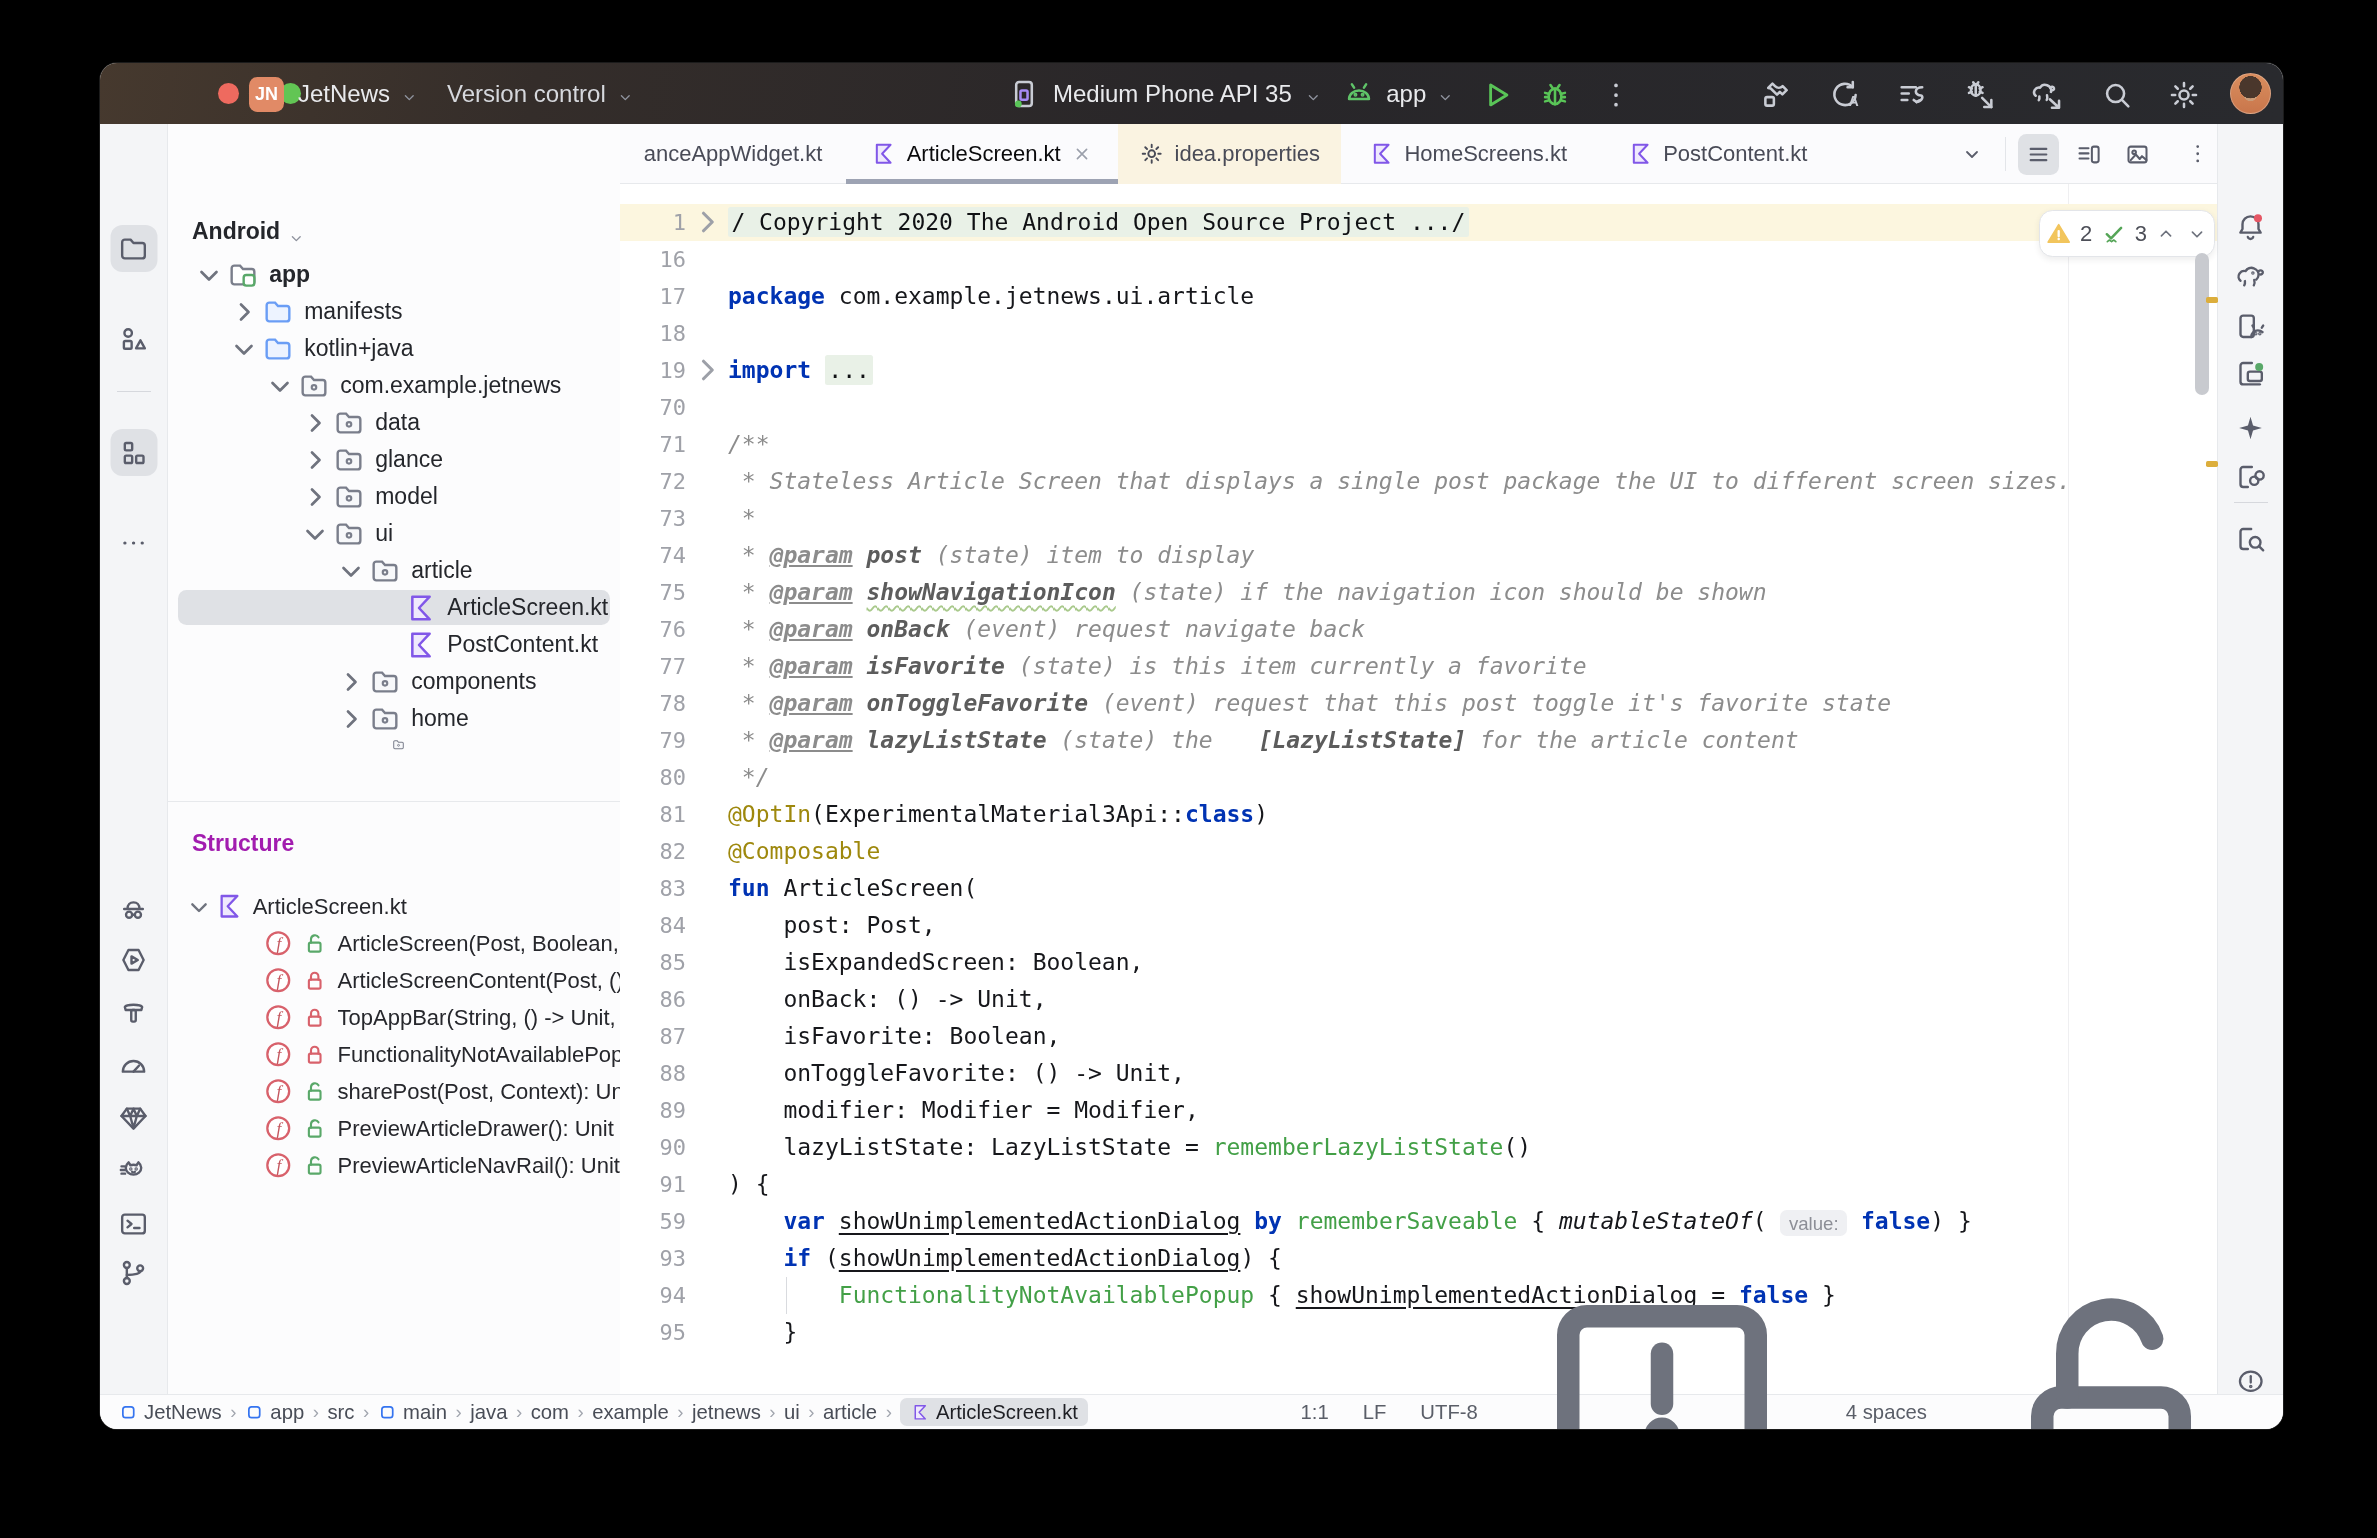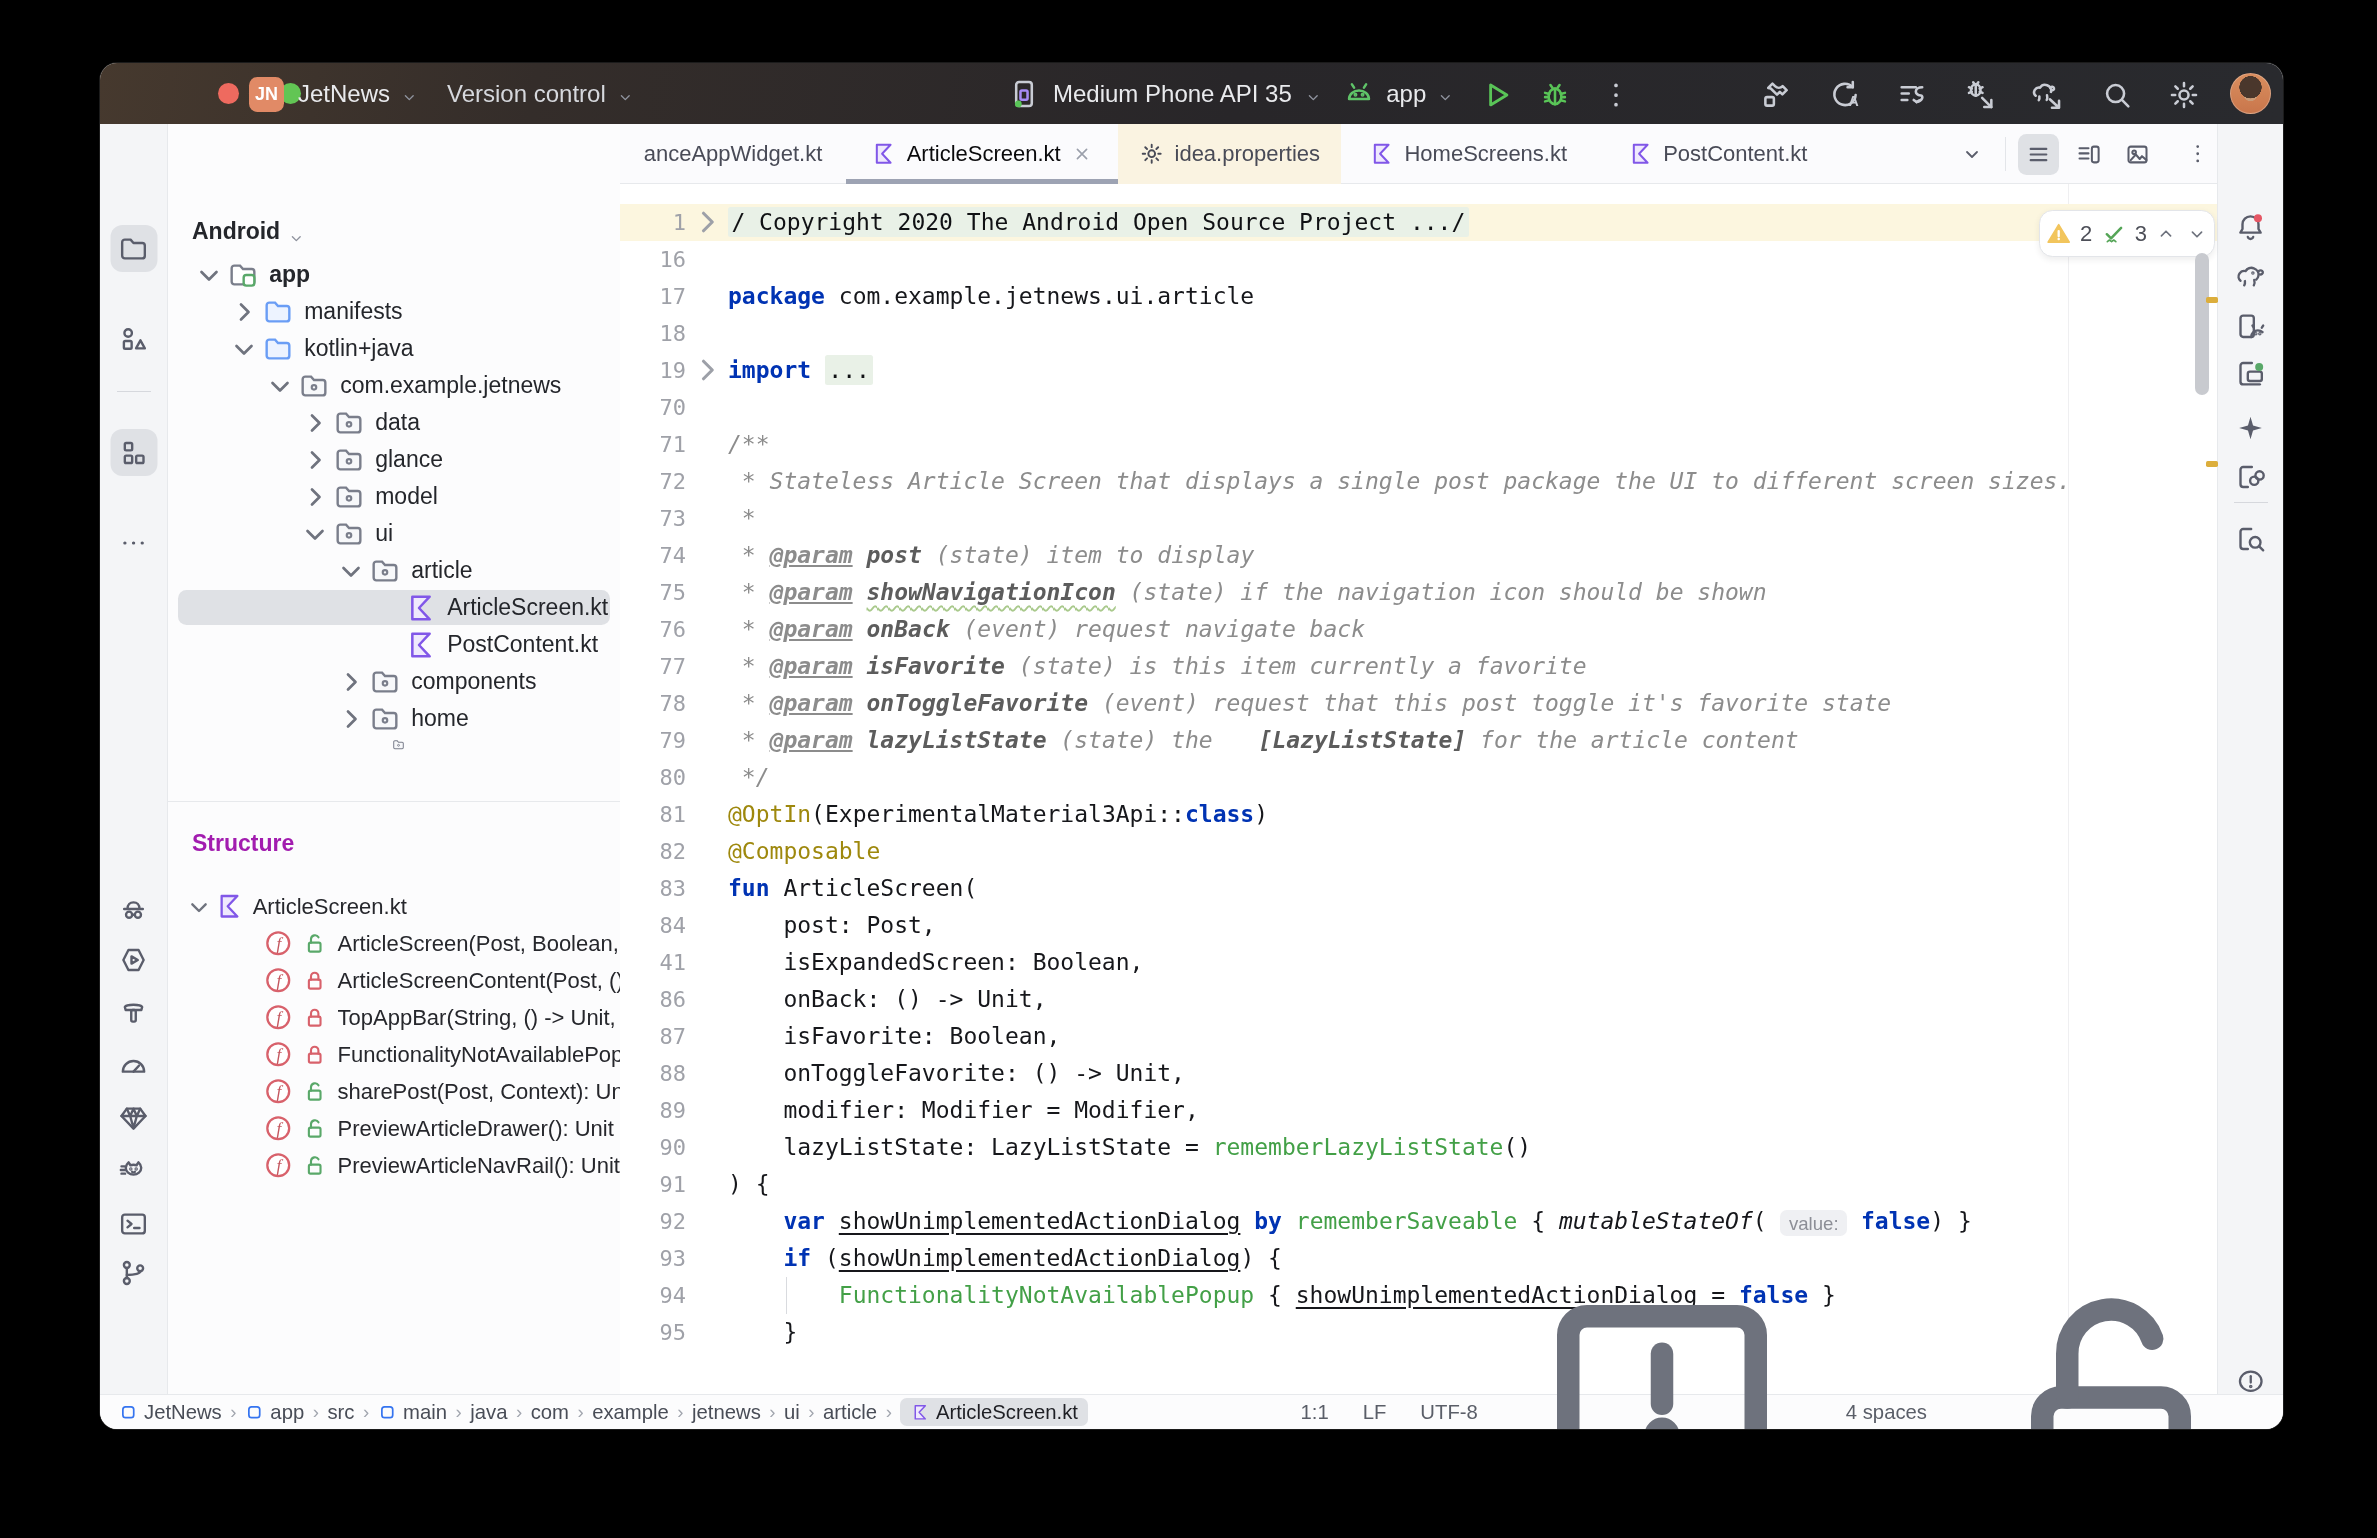--- a/index.html
+++ b/index.html
@@ -823,21 +823,21 @@
           <span class="ln">83</span>
           <span class="fa"></span>
           <pre><span class="s-kw">fun</span><span class="s-txt"> ArticleScreen(</span></pre>
         </div>
         <div class="cl ">
           <span class="ln">84</span>
           <span class="fa"></span>
           <pre><span class="s-txt">    post: Post,</span></pre>
         </div>
         <div class="cl ">
-          <span class="ln">41</span>
+          <span class="ln">85</span>
           <span class="fa"></span>
           <pre><span class="s-txt">    isExpandedScreen: Boolean,</span></pre>
         </div>
         <div class="cl ">
           <span class="ln">86</span>
           <span class="fa"></span>
           <pre><span class="s-txt">    onBack: () -&gt; Unit,</span></pre>
         </div>
         <div class="cl ">
           <span class="ln">87</span>
@@ -858,21 +858,21 @@
           <span class="ln">90</span>
           <span class="fa"></span>
           <pre><span class="s-txt">    lazyListState: LazyListState = </span><span class="s-fn">rememberLazyListState</span><span class="s-txt">()</span></pre>
         </div>
         <div class="cl ">
           <span class="ln">91</span>
           <span class="fa"></span>
           <pre><span class="s-txt">) {</span></pre>
         </div>
         <div class="cl ">
-          <span class="ln">92</span>
+          <span class="ln">59</span>
           <span class="fa"></span>
           <pre><span class="s-txt">    </span><span class="s-kw">var</span><span class="s-txt"> </span><span class="s-var">showUnimplementedActionDialog</span><span class="s-txt"> </span><span class="s-kw">by</span><span class="s-txt"> </span><span class="s-fn">rememberSaveable</span><span class="s-txt"> { </span><span class="s-it">mutableStateOf</span><span class="s-txt">( </span><span class="s-hint">value:</span><span class="s-txt"> </span><span class="s-kw">false</span><span class="s-txt">) }</span></pre>
         </div>
         <div class="cl ">
           <span class="ln">93</span>
           <span class="fa"></span>
           <pre><span class="s-txt">    </span><span class="s-kw">if</span><span class="s-txt"> (</span><span class="s-var">showUnimplementedActionDialog</span><span class="s-txt">) {</span></pre>
         </div>
         <div class="cl ">
           <span class="iguide"></span>

